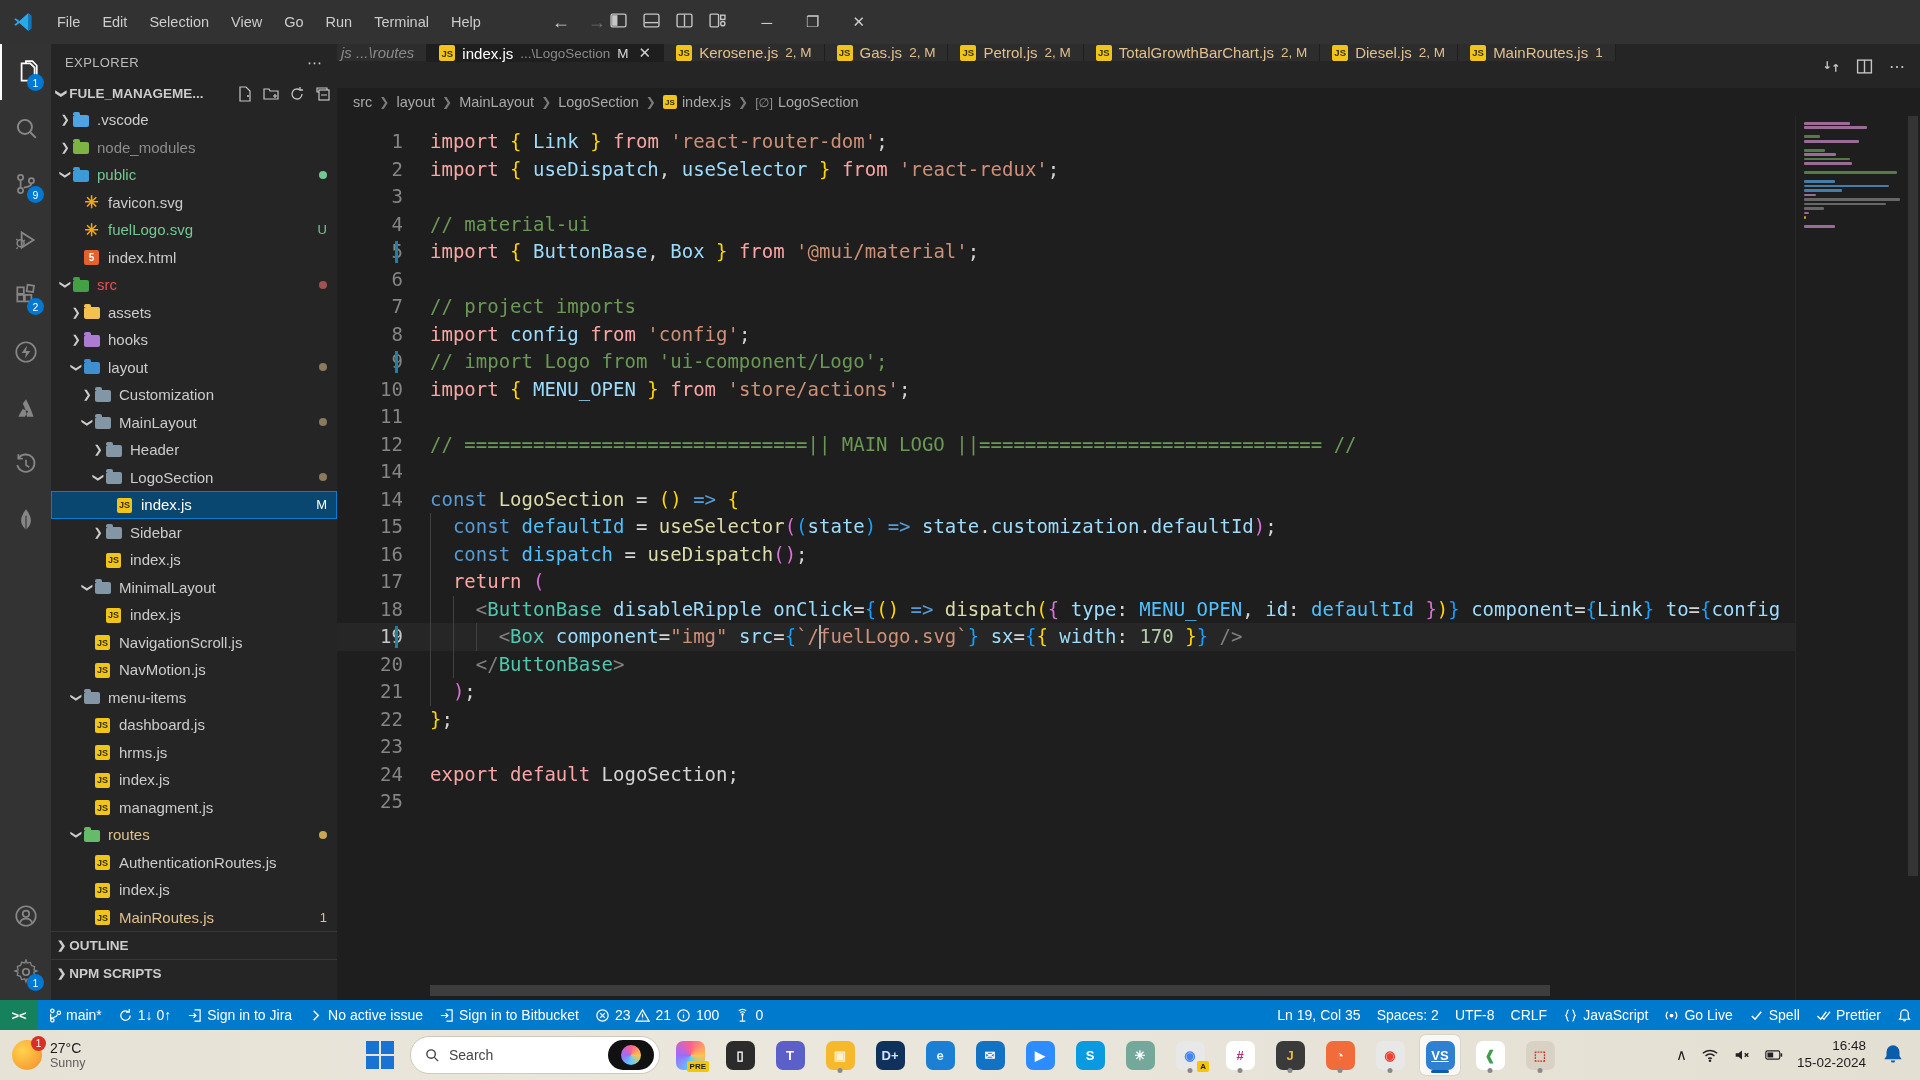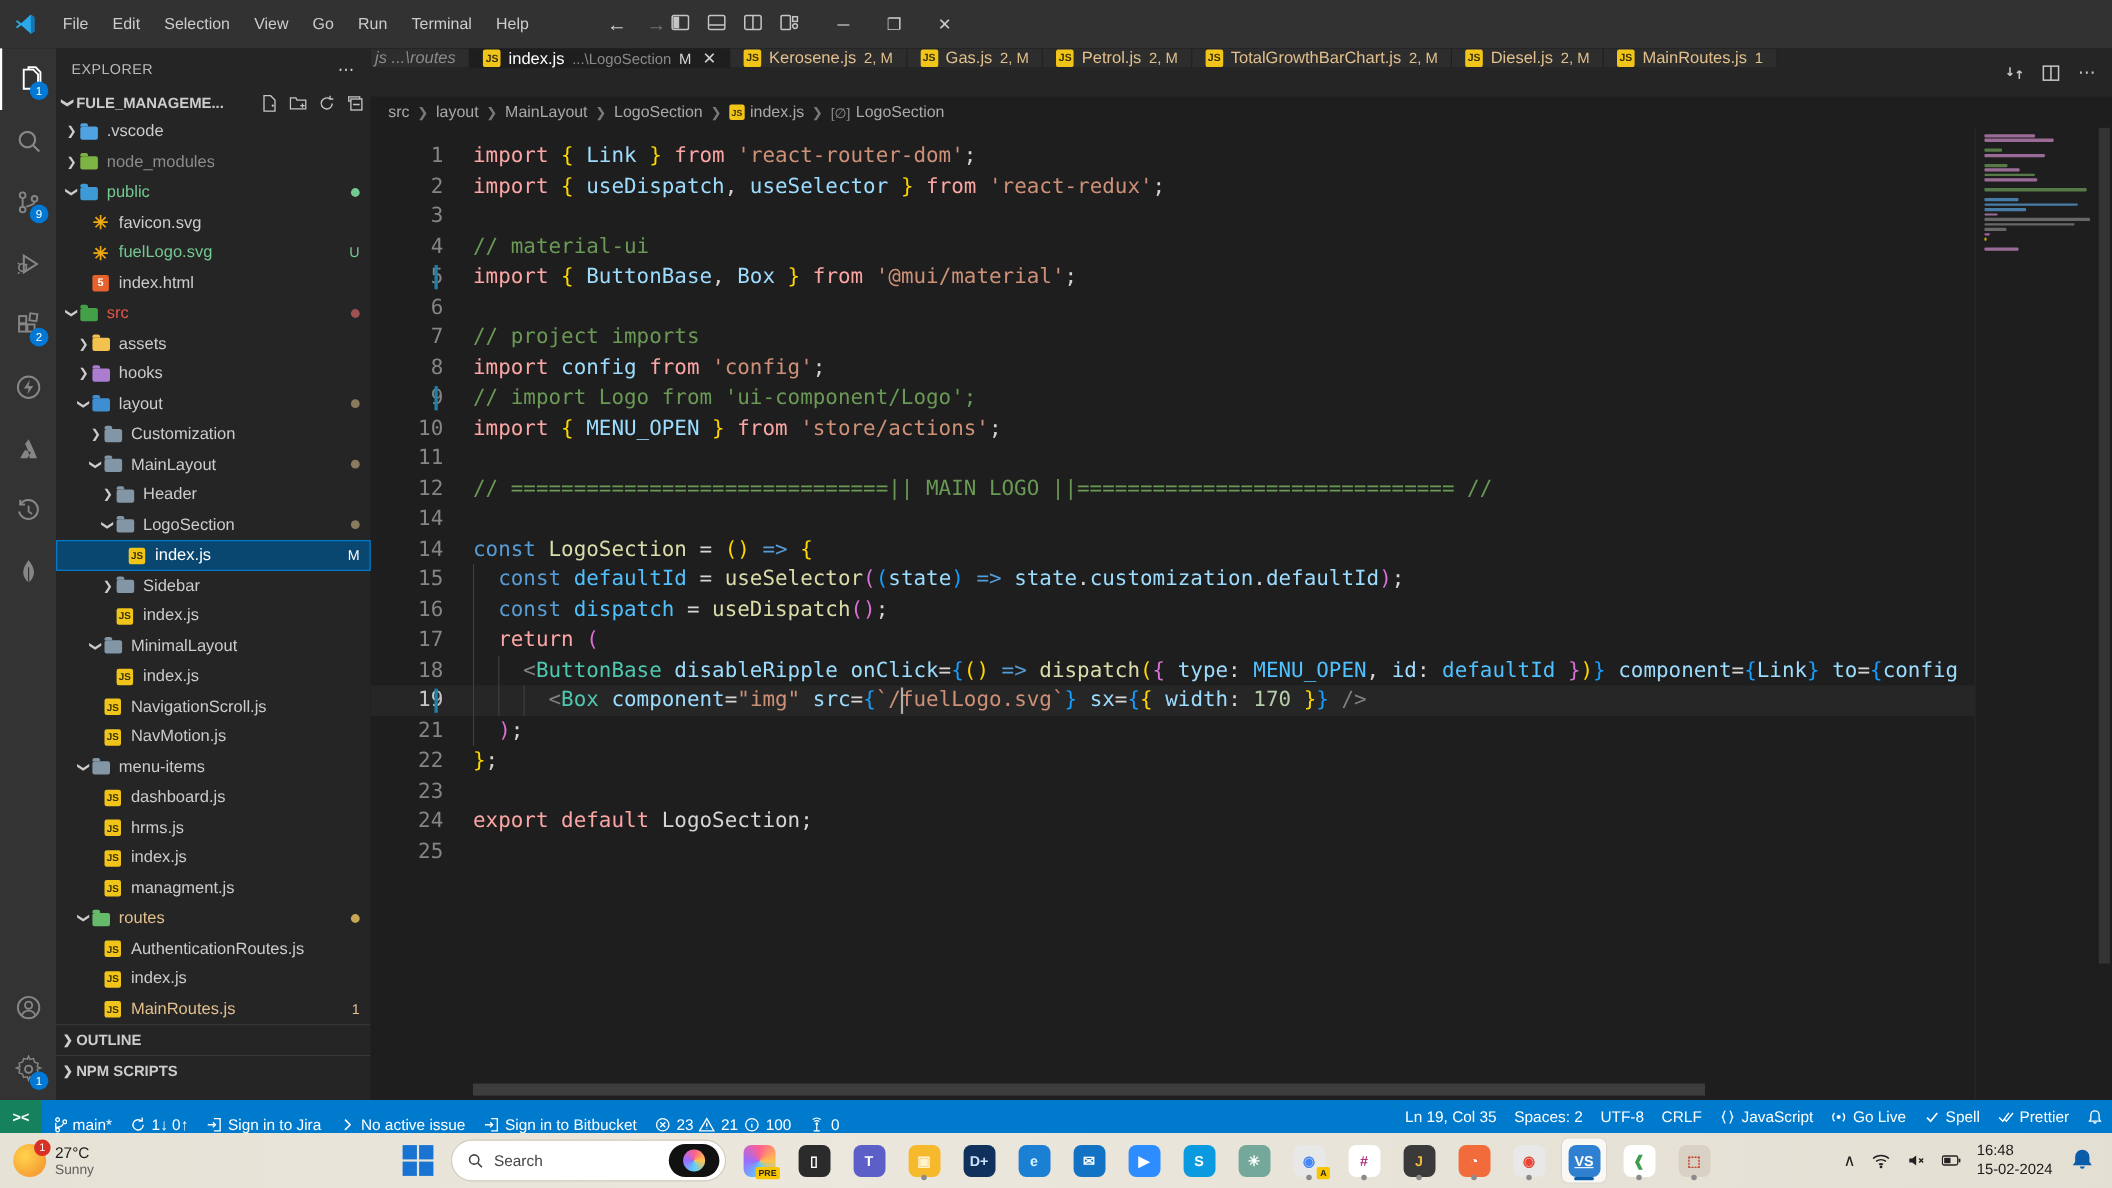--- a/index.html
+++ b/index.html
@@ -123,21 +123,21 @@
   .tb-item .rundot { position:absolute; bottom:2px; left:50%; transform:translateX(-50%); width:5px; height:5px; border-radius:3px; background:#8a8a8a; }
   .tb-glyph { width:29px; height:29px; border-radius:7px; display:flex; align-items:center; justify-content:center; color:#fff; font-weight:bold; font-size:13px; }
   .winlogo { display:grid; grid-template-columns:13px 13px; grid-template-rows:13px 13px; gap:2px; }
   .winlogo i { background:#1873d3; }
   .tb-search { width:250px; height:38px; background:#ffffff; border:1px solid #d0cabc; border-radius:19px; display:flex; align-items:center; padding:0 5px 0 14px; gap:9px; color:#444; font-size:14px; }
   .tb-search .copilot { margin-left:auto; width:46px; height:30px; border-radius:15px; background:#111; display:flex; align-items:center; justify-content:center; }
   .copilot-ball { width:20px; height:20px; border-radius:50%; background:conic-gradient(#ff5f8f,#ffc24d,#58d0ff,#9a6bff,#ff5f8f); }
   .tb-badge { position:absolute; bottom:3px; right:1px; background:#f7c600; color:#222; font-size:8px; font-weight:bold; padding:1px 3px; border-radius:2px; }
   .tray { margin-left:auto; display:flex; align-items:center; gap:14px; padding-right:14px; color:#222; }
   .tray svg { width:18px; height:18px; }
-  .tray .clock { font-size:13.5px; line-height:1.25; color:#1b1b1b; }
+  .tray .clock { text-align:right; font-size:13.5px; line-height:1.25; color:#1b1b1b; }
   .tray .bell { width:26px; height:26px; }
 </style>
 </head>
 <body>
 
 <div class="app">
 
   <div class="titlebar">
     <div class="vscode-logo">
       <svg viewBox="0 0 24 24">
@@ -621,20 +621,21 @@
             <div class="cline"><div class="gutter"><div class="lnum">10</div></div><div class="ctext"><span class="kw">import </span><span class="b1">{ </span><span class="var">MENU_OPEN</span><span class="b1"> }</span><span class="kw"> from </span><span class="str">'store/actions'</span><span class="pl">;</span></div></div>
             <div class="cline"><div class="gutter"><div class="lnum">11</div></div><div class="ctext"></div></div>
             <div class="cline"><div class="gutter"><div class="lnum">12</div></div><div class="ctext"><span class="com">// ==============================|| MAIN LOGO ||============================== //</span></div></div>
             <div class="cline"><div class="gutter"><div class="lnum">14</div></div><div class="ctext"></div></div>
             <div class="cline"><div class="gutter"><div class="lnum">14</div></div><div class="ctext"><span class="st">const </span><span class="fn">LogoSection</span><span class="pl"> = </span><span class="b1">()</span><span class="st"> =&gt; </span><span class="b1">{</span></div></div>
             <div class="cline"><div class="gutter"><div class="lnum">15</div></div><div class="ctext"><div class="guide" style="left: 0px;"></div><span class="pl">  </span><span class="st">const </span><span class="cv">defaultId</span><span class="pl"> = </span><span class="fn">useSelector</span><span class="b2">(</span><span class="b3">(</span><span class="var">state</span><span class="b3">)</span><span class="st"> =&gt; </span><span class="var">state</span><span class="pl">.</span><span class="var">customization</span><span class="pl">.</span><span class="var">defaultId</span><span class="b2">)</span><span class="pl">;</span></div></div>
             <div class="cline"><div class="gutter"><div class="lnum">16</div></div><div class="ctext"><div class="guide" style="left: 0px;"></div><span class="pl">  </span><span class="st">const </span><span class="cv">dispatch</span><span class="pl"> = </span><span class="fn">useDispatch</span><span class="b2">()</span><span class="pl">;</span></div></div>
             <div class="cline"><div class="gutter"><div class="lnum">17</div></div><div class="ctext"><div class="guide" style="left: 0px;"></div><span class="pl">  </span><span class="kw">return</span><span class="pl"> </span><span class="b2">(</span></div></div>
             <div class="cline"><div class="gutter"><div class="lnum">18</div></div><div class="ctext"><div class="guide" style="left: 0px;"></div><div class="guide" style="left: 22.9px;"></div><span class="pl">    </span><span class="ab">&lt;</span><span class="tag">ButtonBase</span><span class="var"> disableRipple onClick</span><span class="pl">=</span><span class="b3">{</span><span class="b1">()</span><span class="st"> =&gt; </span><span class="fn">dispatch</span><span class="b1">(</span><span class="b2">{</span><span class="var"> type</span><span class="pl">: </span><span class="cv">MENU_OPEN</span><span class="pl">, </span><span class="var">id</span><span class="pl">: </span><span class="cv">defaultId</span><span class="b2"> }</span><span class="b1">)</span><span class="b3">}</span><span class="var"> component</span><span class="pl">=</span><span class="b3">{</span><span class="var">Link</span><span class="b3">}</span><span class="var"> to</span><span class="pl">=</span><span class="b3">{</span><span class="var">config</span></div></div>
             <div class="cline current"><div class="gutter"><div class="gmark"></div><div class="lnum">19</div></div><div class="ctext"><div class="guide" style="left: 0px;"></div><div class="guide" style="left: 22.9px;"></div><div class="guide" style="left: 45.8px;"></div><span class="pl">      </span><span class="ab">&lt;</span><span class="tag">Box</span><span class="var"> component</span><span class="pl">=</span><span class="str">"img"</span><span class="var"> src</span><span class="pl">=</span><span class="b3">{</span><span class="str">`/fuelLogo.svg`</span><span class="b3">}</span><span class="var"> sx</span><span class="pl">=</span><span class="b3">{</span><span class="b1">{</span><span class="var"> width</span><span class="pl">: </span><span class="num">170</span><span class="b1"> }</span><span class="b3">}</span><span class="pl"> </span><span class="ab">/&gt;</span><div class="cursor" style="left: 389.3px;"></div></div></div>
+            <div class="cline"><div class="gutter"><div class="lnum">20</div></div><div class="ctext"><div class="guide" style="left: 0px;"></div><div class="guide" style="left: 22.9px;"></div><span class="pl">    </span><span class="ab">&lt;/</span><span class="tag">ButtonBase</span><span class="ab">&gt;</span></div></div>
             <div class="cline"><div class="gutter"><div class="lnum">21</div></div><div class="ctext"><div class="guide" style="left: 0px;"></div><span class="pl">  </span><span class="b2">)</span><span class="pl">;</span></div></div>
             <div class="cline"><div class="gutter"><div class="lnum">22</div></div><div class="ctext"><span class="b1">}</span><span class="pl">;</span></div></div>
             <div class="cline"><div class="gutter"><div class="lnum">23</div></div><div class="ctext"></div></div>
             <div class="cline"><div class="gutter"><div class="lnum">24</div></div><div class="ctext"><span class="kw">export default </span><span class="pl">LogoSection;</span></div></div>
             <div class="cline"><div class="gutter"><div class="lnum">25</div></div><div class="ctext"></div></div>
           </div>
         <div class="minimap" id="minimap">
             <div class="mm-line" style="width: 46px; background: rgb(197, 134, 192); opacity: 0.75;"></div>
             <div class="mm-line" style="width: 63.25px; background: rgb(197, 134, 192); opacity: 0.75;"></div>
             <div class="mm-line" style="width: 0px; background: transparent; opacity: 0.75;"></div>
@@ -666,21 +667,21 @@
           </div>
         <div class="hscroll">
             <div class="thumb"></div>
           </div>
       </div>
     </div>
   </div>
 
   <div class="statusbar">
     <div class="st-remote">&gt;&lt;</div>
-    <div id="status-left" style="display:flex;align-items:flex-end;">
+    <div id="status-left" style="display:flex;align-items:center;">
         <div class="st-item">
           <svg viewBox="0 0 16 16">
             <path d="M5 3a1.8 1.8 0 1 1 0 .1zM5 13a1.8 1.8 0 1 1 0 .1zM12 5a1.8 1.8 0 1 1 0 .1z" fill="none" stroke="#fff" stroke-width="1.3"></path>
             <path d="M5 6v6M12 7c0 3-4 3-7 4" fill="none" stroke="#fff" stroke-width="1.3"></path>
           </svg>
           <span>main*</span>
         </div>
         <div class="st-item">
           <svg viewBox="0 0 16 16">
             <path d="M13 8a5 5 0 1 1-1.5-3.5M12 1v3.5H8.5" fill="none" stroke="#fff" stroke-width="1.3"></path>

